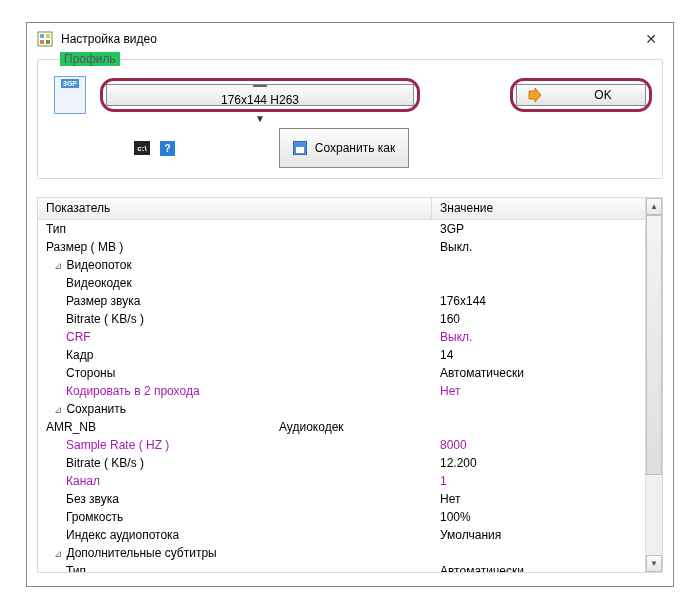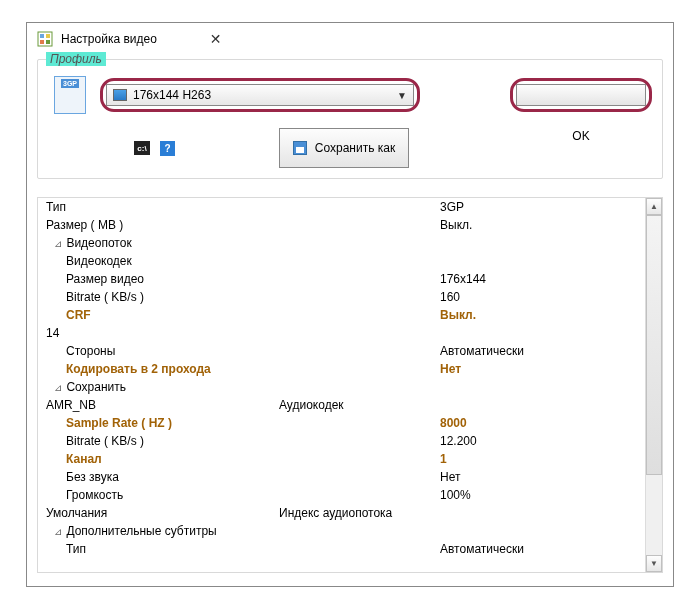--- a/index.html
+++ b/index.html
@@ -1,34 +1,34 @@
 <!DOCTYPE html>
 <html><head>
 <meta charset="utf-8">
 <style>
 * { box-sizing: border-box; margin: 0; padding: 0; }
 body { font-family: "Segoe UI", Tahoma, sans-serif; font-size: 12px; background: #fff; color: #000; width: 700px; height: 609px; position: relative; }
 .outer { border: 1px solid #888; margin: 22px 26px 0 26px; background: #fff; height: 565px; overflow: hidden; }
-.titlebar { display: flex; align-items: center; padding: 6px 10px 10px 10px; gap: 47px; }
+.titlebar { display: flex; align-items: center; justify-content: space-between; padding: 6px 10px 10px 10px; gap: 47px; }
 .titlebar-left { display: flex; align-items: center; gap: 8px; }
 .title-icon { width: 16px; height: 16px; }
 .win-title { font-size: 12px; }
 .close { font-size: 14px; color: #333; padding: 2px 6px; cursor: default; }
 .profile-group { margin: 0 10px; border: 1px solid #d9d9d9; border-radius: 2px; padding: 16px 10px 10px 10px; position: relative; }
-.profile-legend { position: absolute; top: -8px; left: 8px; background: #5eead4; padding: 0 4px; color: #555; font-style: italic; }
+.profile-legend { position: absolute; top: -8px; left: 22px; background: #22c55e; padding: 0 4px; color: #555; }
 .profile-row { display: flex; align-items: center; gap: 14px; }
 .file-icon { width: 32px; height: 38px; background: #eef4fa; border: 1px solid #6aa6e0; display: flex; flex-direction: column; align-items: center; justify-content: flex-start; font-size: 7px; position: relative; margin-left: 6px; }
 .file-icon .badge { background: #4a8fd6; color: #fff; padding: 1px 2px; font-weight: bold; margin-top: 2px; }
 .combo-wrap { border: 3px solid #9a2748; border-radius: 14px; padding: 3px; flex: 0 0 auto; }
-.combo { width: 308px; height: 22px; background: linear-gradient(#fdfdfd, #e7e7e7); border: 1px solid #888; display: flex; align-items: center; padding: 0 6px; gap: 6px; }
+.combo { width: 308px; height: 22px; background: linear-gradient(#fdfdfd, #e7e7e7); border: 1px solid #888; display: flex; align-items: center; padding: 0 6px; gap: 6px; flex-direction: column; }
 .combo-icon { width: 14px; height: 12px; background: linear-gradient(#4aa0e6, #2a7ac6); border: 1px solid #666; }
 .combo-text { flex: 1; font-size: 12px; }
 .combo-arrow { font-size: 10px; color: #333; }
 .ok-wrap { border: 3px solid #9a2748; border-radius: 14px; padding: 3px; margin-left: auto; }
-.ok-btn { width: 130px; height: 22px; background: linear-gradient(#fdfdfd, #e5e5e5); border: 1px solid #888; display: flex; align-items: center; justify-content: flex-start; padding: 0 10px; gap: 44px; flex-direction: column; }
+.ok-btn { width: 130px; height: 22px; background: linear-gradient(#fdfdfd, #e5e5e5); border: 1px solid #888; display: flex; align-items: center; justify-content: flex-start; padding: 0 10px; gap: 30px; }
 .ok-btn-text { flex: 1; text-align: center; }
 .second-row { display: flex; align-items: center; gap: 10px; margin-top: 14px; padding-left: 86px; }
 .icon-small { width: 16px; height: 14px; }
 .cmd-icon { background: #222; display: flex; align-items: center; justify-content: center; color: #fff; font-size: 8px; font-weight: bold; }
 .help-icon { background: #2a7ed6; color: #fff; display: flex; align-items: center; justify-content: center; font-weight: bold; font-size: 10px; width: 15px; height: 15px; }
 .save-btn { margin-left: 94px; width: 130px; height: 40px; background: linear-gradient(#fdfdfd, #e5e5e5); border: 1px solid #888; display: flex; align-items: center; justify-content: center; gap: 8px; }
 .floppy { width: 14px; height: 14px; background: #4a8fd6; border: 1px solid #336fa6; position: relative; }
 .floppy::after { content: ""; position: absolute; left: 2px; right: 2px; bottom: 1px; height: 6px; background: #fff; }
 .table-wrap { margin: 18px 10px 0 10px; border: 1px solid #d9d9d9; height: 376px; display: flex; }
 .table { flex: 1; overflow: hidden; }
@@ -36,21 +36,21 @@
 .hdr-cell { padding: 3px 8px; font-size: 12px; }
 .hdr-cell.c1 { width: 394px; border-right: 1px solid #dcdcdc; }
 .hdr-cell.c2 { flex: 1; }
 .row { display: flex; height: 18px; align-items: center; }
 .cell { padding: 0 8px; font-size: 12px; white-space: nowrap; overflow: hidden; text-overflow: clip; }
 .cell.c1 { width: 394px; }
 .cell.c2 { flex: 1; }
 .indent0 { padding-left: 8px; }
 .indent-g { padding-left: 16px; display: flex; align-items: center; gap: 4px; }
 .indent1 { padding-left: 28px; }
-.disabled-t { color: #a16207; font-weight: bold; }
+.disabled-t { color: #a21caf; }
 .group-t { font-weight: normal; }
 .tw { color: #666; font-size: 10px; }
 .scroll { width: 17px; background: #f0f0f0; border-left: 1px solid #dcdcdc; display: flex; flex-direction: column; }
 .sc-btn { height: 17px; background: linear-gradient(#fdfdfd, #e7e7e7); border: 1px solid #c0c0c0; display: flex; align-items: center; justify-content: center; font-size: 8px; color: #555; }
 .sc-track { flex: 1; position: relative; }
 .sc-thumb { position: absolute; top: 0; left: 0; right: 0; height: 260px; background: linear-gradient(#f4f4f4, #dedede); border: 1px solid #c0c0c0; }
 </style>
 </head>
 <body>
 
@@ -96,52 +96,57 @@
       <span class="help-icon">?</span>
       <div class="save-btn">
         <span class="floppy"></span>
         <span>Сохранить как</span>
       </div>
     </div>
   </div>
 
   <div class="table-wrap">
     <div class="table">
+      <div class="hdr">
+        <div class="hdr-cell c1">Показатель</div>
+        <div class="hdr-cell c2">Значение</div>
+      </div>
       <div id="rows-host">
           <div class="row">
             <div class="cell c1 indent0">Тип</div>
             <div class="cell c2">3GP</div>
           </div>
           <div class="row">
             <div class="cell c1 indent0">Размер ( MB )</div>
             <div class="cell c2">Выкл.</div>
           </div>
           <div class="row">
             <div class="cell c1 indent-g">
               <span class="tw">⊿</span>
               <span class="group-t">Видеопоток</span>
             </div>
             <div class="cell c2"></div>
           </div>
           <div class="row">
             <div class="cell c1 indent1">Видеокодек</div>
           </div>
           <div class="row">
-            <div class="cell c1 indent1">Размер видео</div>
+            <div class="cell c1 indent1">Размер звука</div>
             <div class="cell c2">176x144</div>
           </div>
           <div class="row">
             <div class="cell c1 indent1">Bitrate ( KB/s )</div>
             <div class="cell c2">160</div>
           </div>
           <div class="row">
             <div class="cell c1 indent1 disabled-t">CRF</div>
             <div class="cell c2 disabled-t">Выкл.</div>
           </div>
           <div class="row">
+            <div class="cell c1 indent1">Кадр</div>
             <div class="cell c2">14</div>
           </div>
           <div class="row">
             <div class="cell c1 indent1">Стороны</div>
             <div class="cell c2">Автоматически</div>
           </div>
           <div class="row">
             <div class="cell c1 indent1 disabled-t">Кодировать в 2 прохода</div>
             <div class="cell c2 disabled-t">Нет</div>
           </div>
@@ -170,22 +175,22 @@
           </div>
           <div class="row">
             <div class="cell c1 indent1">Без звука</div>
             <div class="cell c2">Нет</div>
           </div>
           <div class="row">
             <div class="cell c1 indent1">Громкость</div>
             <div class="cell c2">100%</div>
           </div>
           <div class="row">
+            <div class="cell c1 indent1">Индекс аудиопотока</div>
             <div class="cell c2">Умолчания</div>
-            <div class="cell c1 indent1">Индекс аудиопотока</div>
           </div>
           <div class="row">
             <div class="cell c1 indent-g">
               <span class="tw">⊿</span>
               <span class="group-t">Дополнительные субтитры</span>
             </div>
             <div class="cell c2"></div>
           </div>
           <div class="row">
             <div class="cell c1 indent1">Тип</div>

